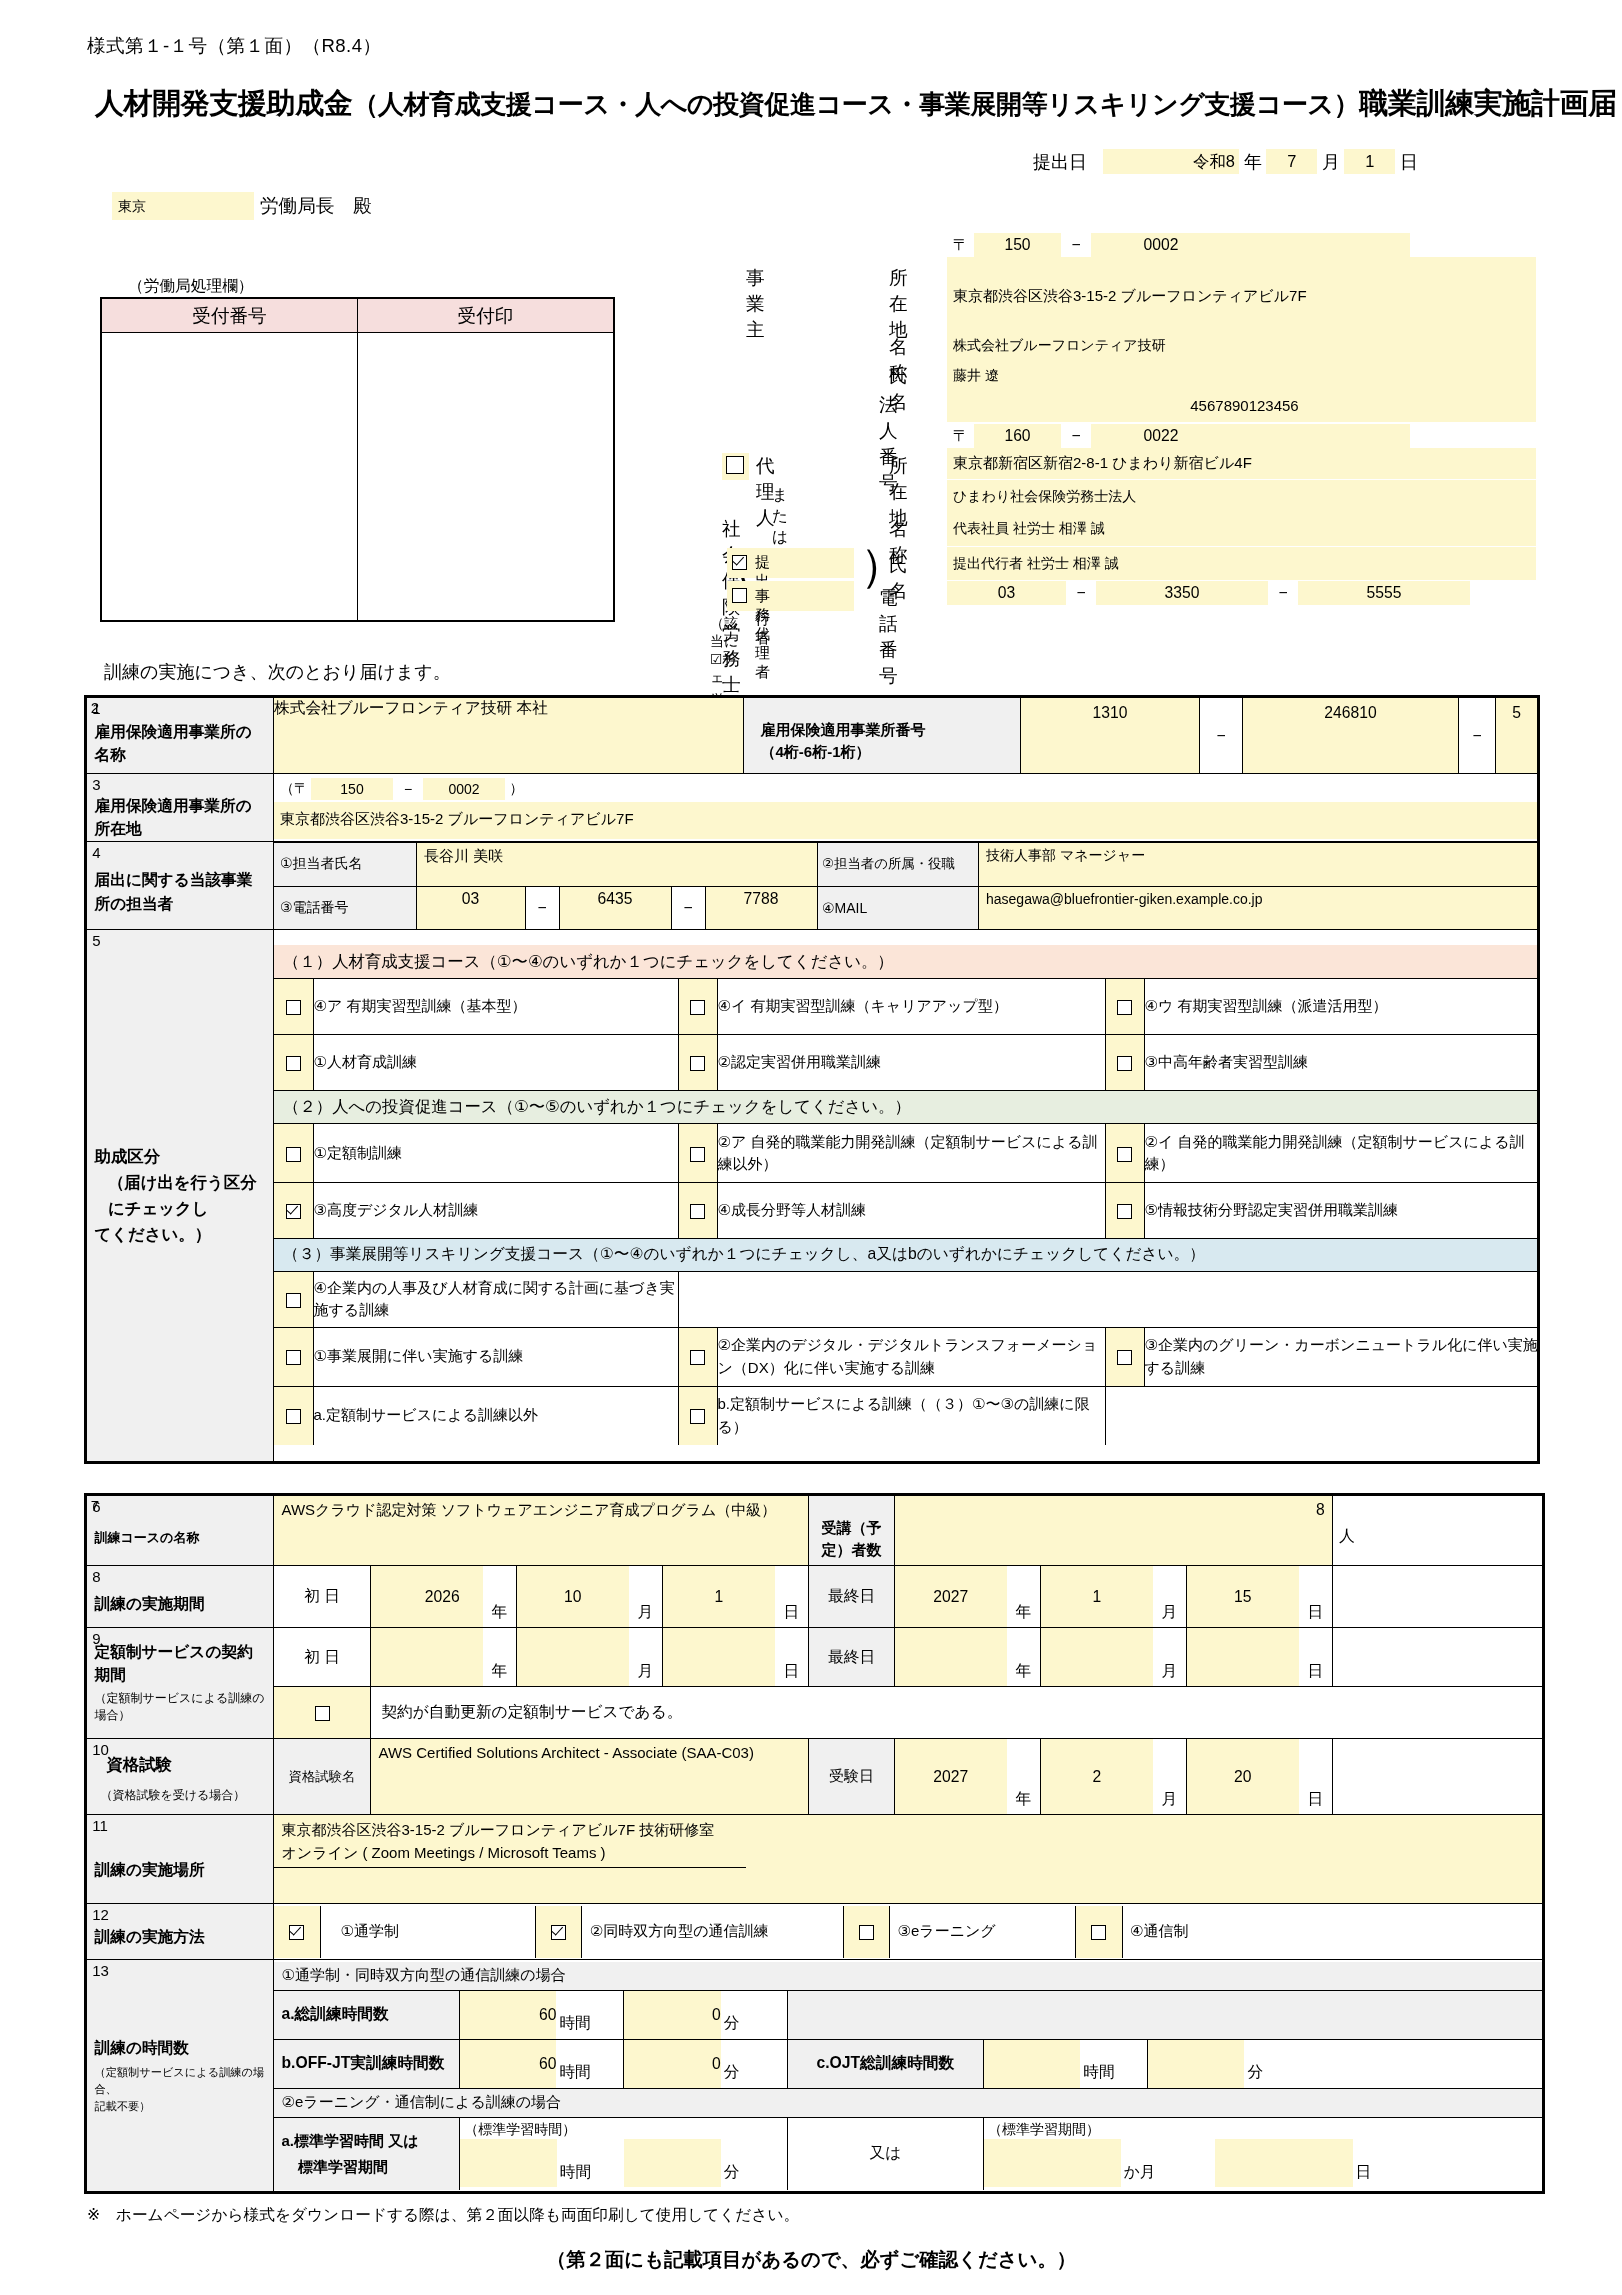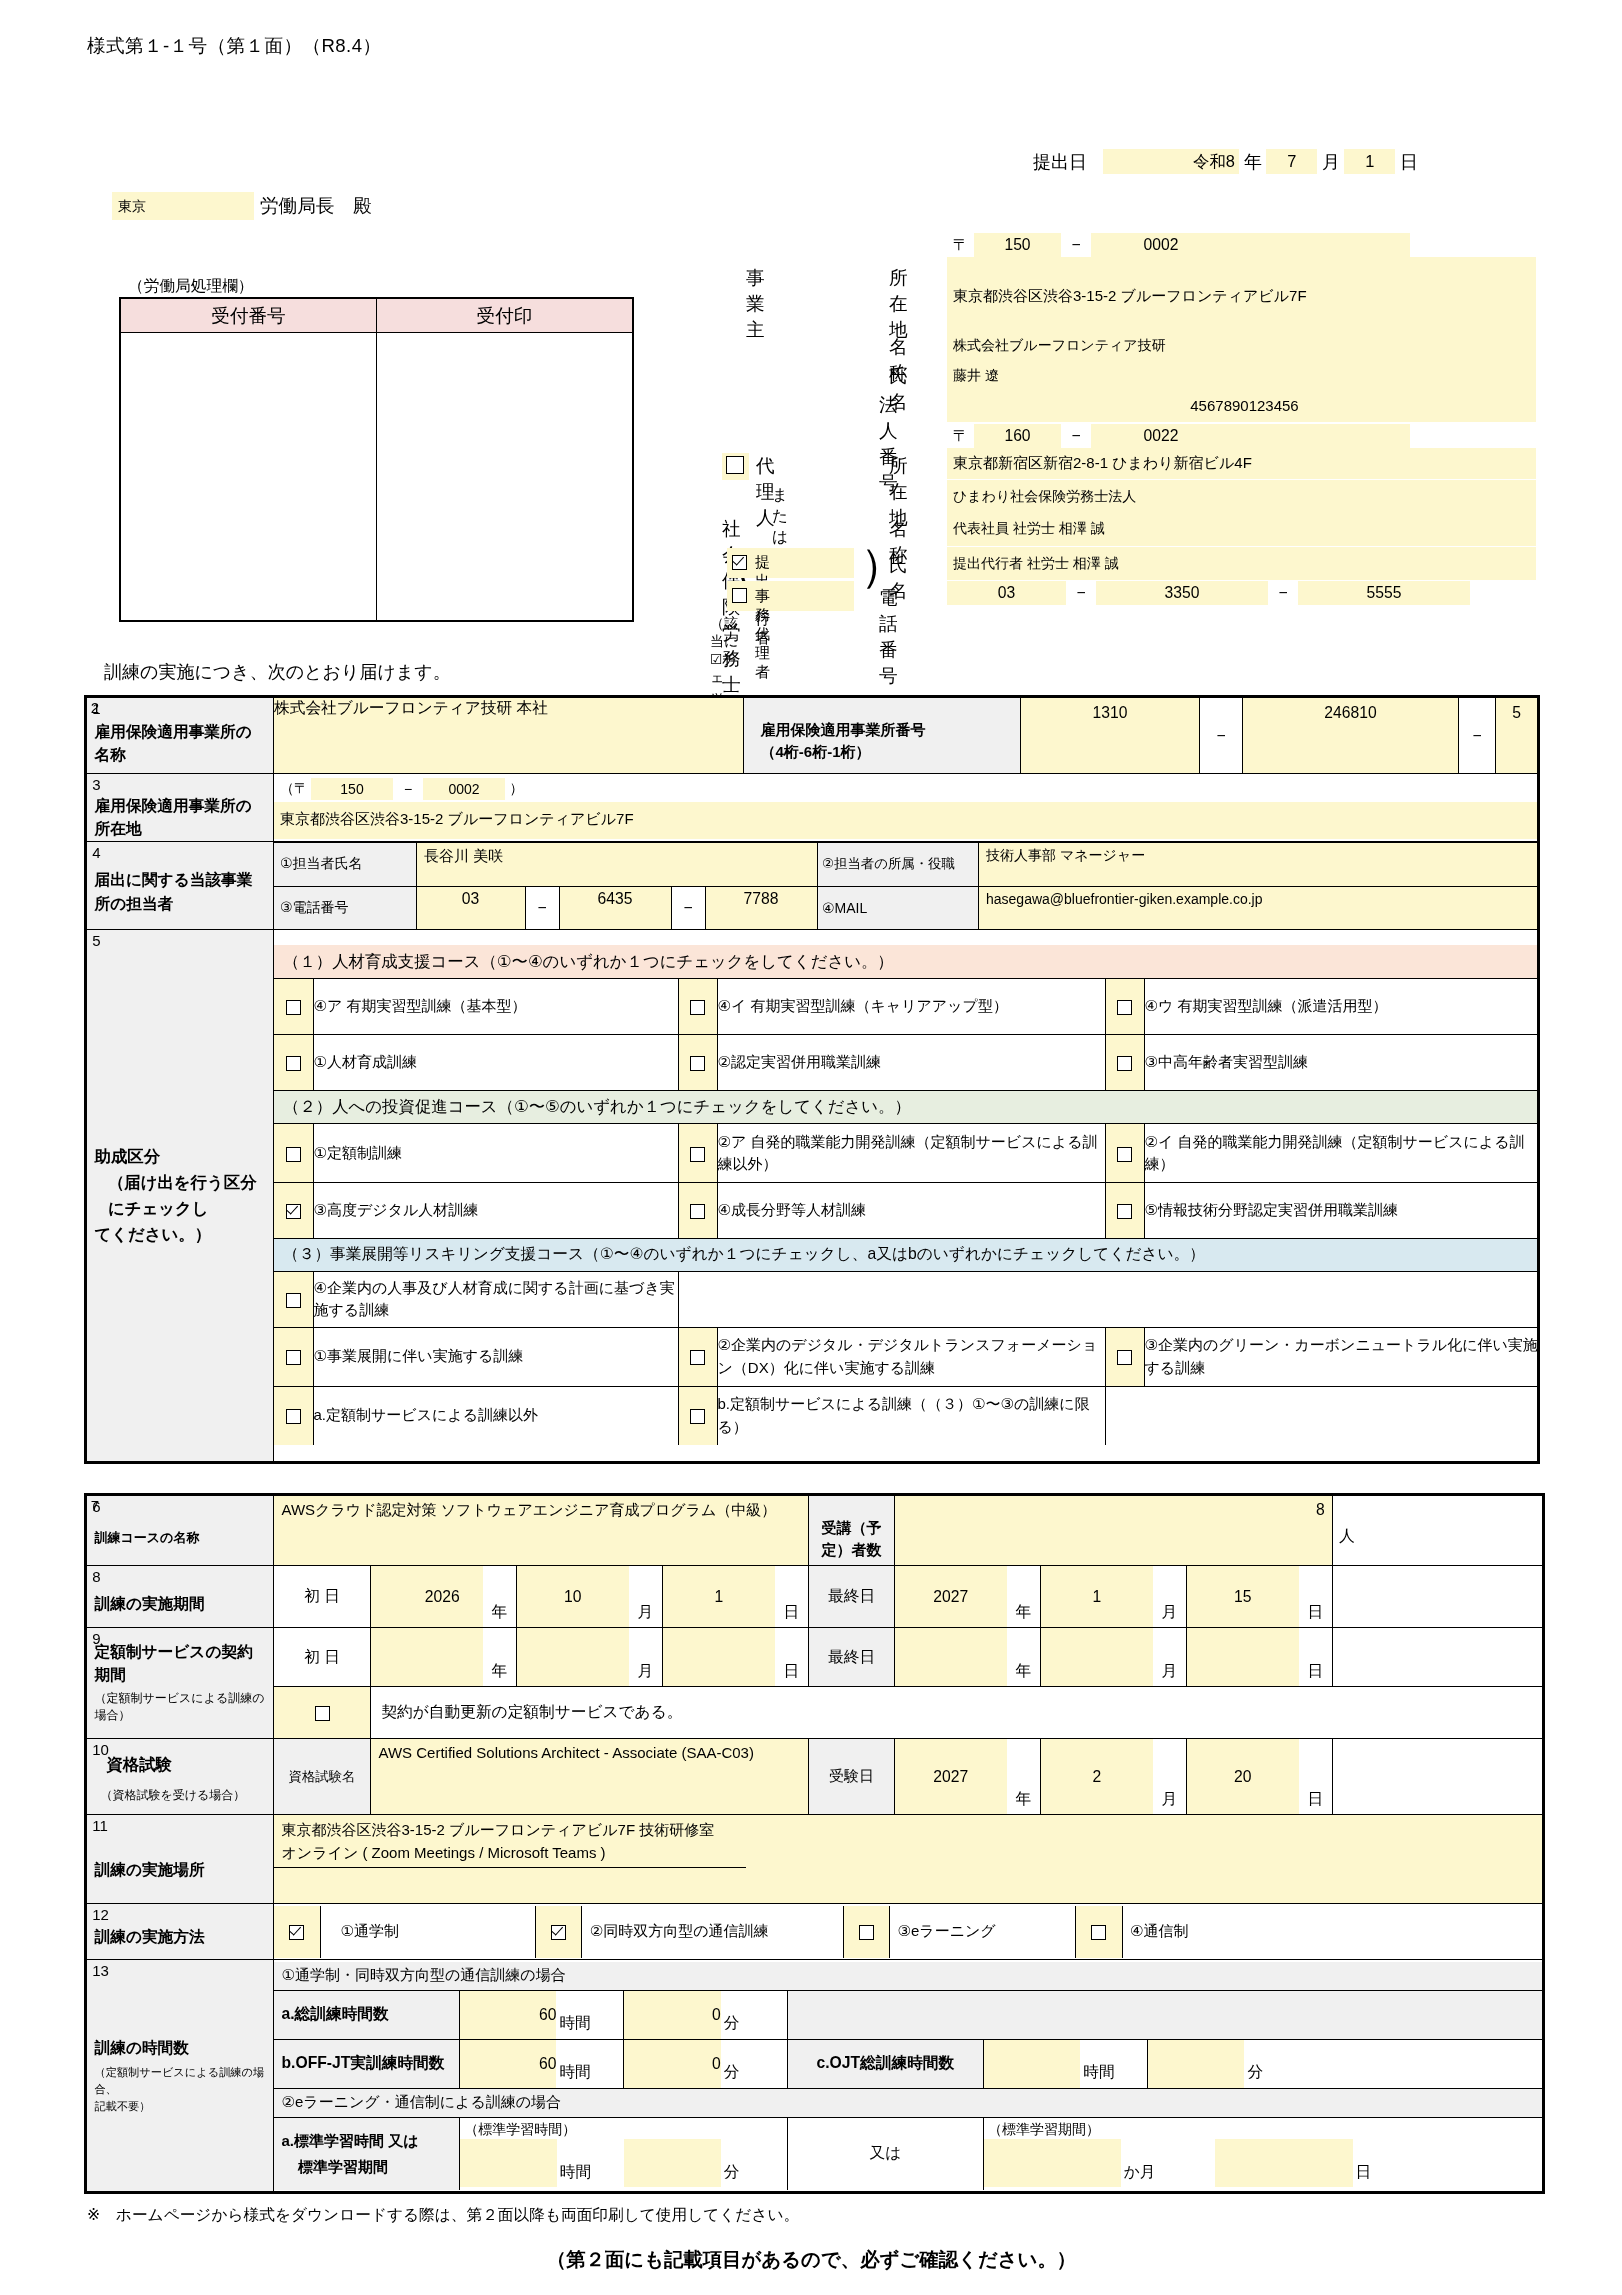--- a/index.html
+++ b/index.html
@@ -80,21 +80,21 @@
     width: 142px; height: 28px; line-height: 28px;
     font-size: 14px; padding-left: 6px; box-sizing: border-box;
   }
   .bureau-row .after { margin-left: 6px; }
 
   .proc-label {
     position: absolute; left: 128px; top: 276px;
     font-size: 15.7px;
   }
   .proc-table {
-    position: absolute; left: 119px; top: 297px;
+    position: absolute; left: 100px; top: 297px;
     width: 515px; height: 325px;
     border: 2.2px solid #000; border-collapse: collapse;
     table-layout: fixed;
   }
   .proc-table td {
     border: 1.5px solid #000;
     font-size: 18.6px;
     text-align: center;
   }
   .proc-table .hd { height: 31px; }
@@ -205,20 +205,23 @@
     font-size: 19.4px; font-weight: bold;
   }
 </style>
 </head>
 <body>
 
 <div class="page">
 
   <div class="form-no">様式第１-１号（第１面）（R8.4）</div>
 
+  <div class="main-title">
+    <span class="big">人材開発支援助成金</span><span>（人材育成支援コース・人への投資促進コース・事業展開等リスキリング支援コース）</span><span class="big">職業訓練実施計画届</span>
+  </div>
 
   <div class="submit-row">
     <span class="lbl">提出日</span>
     <span class="v-era yel">令和8</span>
     <span class="u">年</span>
     <span class="v-sm yel">7</span>
     <span class="u">月</span>
     <span class="v-sm yel">1</span>
     <span class="u">日</span>
   </div>

